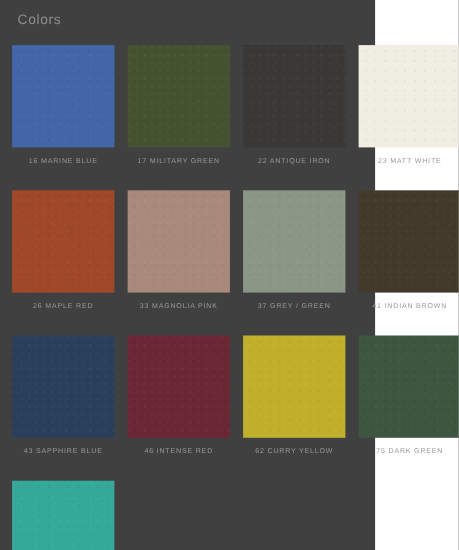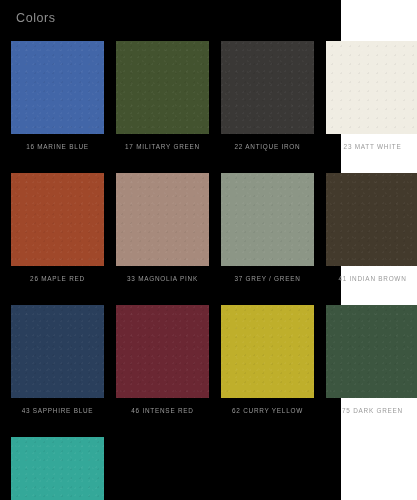--- a/index.html
+++ b/index.html
@@ -14,21 +14,21 @@
     font-family: "Liberation Sans", sans-serif;
     overflow: hidden;
     position: relative;
   }
   .page {
     position: relative;
     width: 341px;
     height: 500px;
     box-sizing: border-box;
     padding: 0;
-    background: #000000;
+    background: #404040;
   }
   .page-title {
     position: absolute;
     left: 16px;
     top: 10px;
     font-size: 12.5px;
     font-weight: 400;
     color: #8e8e8e;
     letter-spacing: 0.6px;
     font-family: "Liberation Sans", sans-serif;

